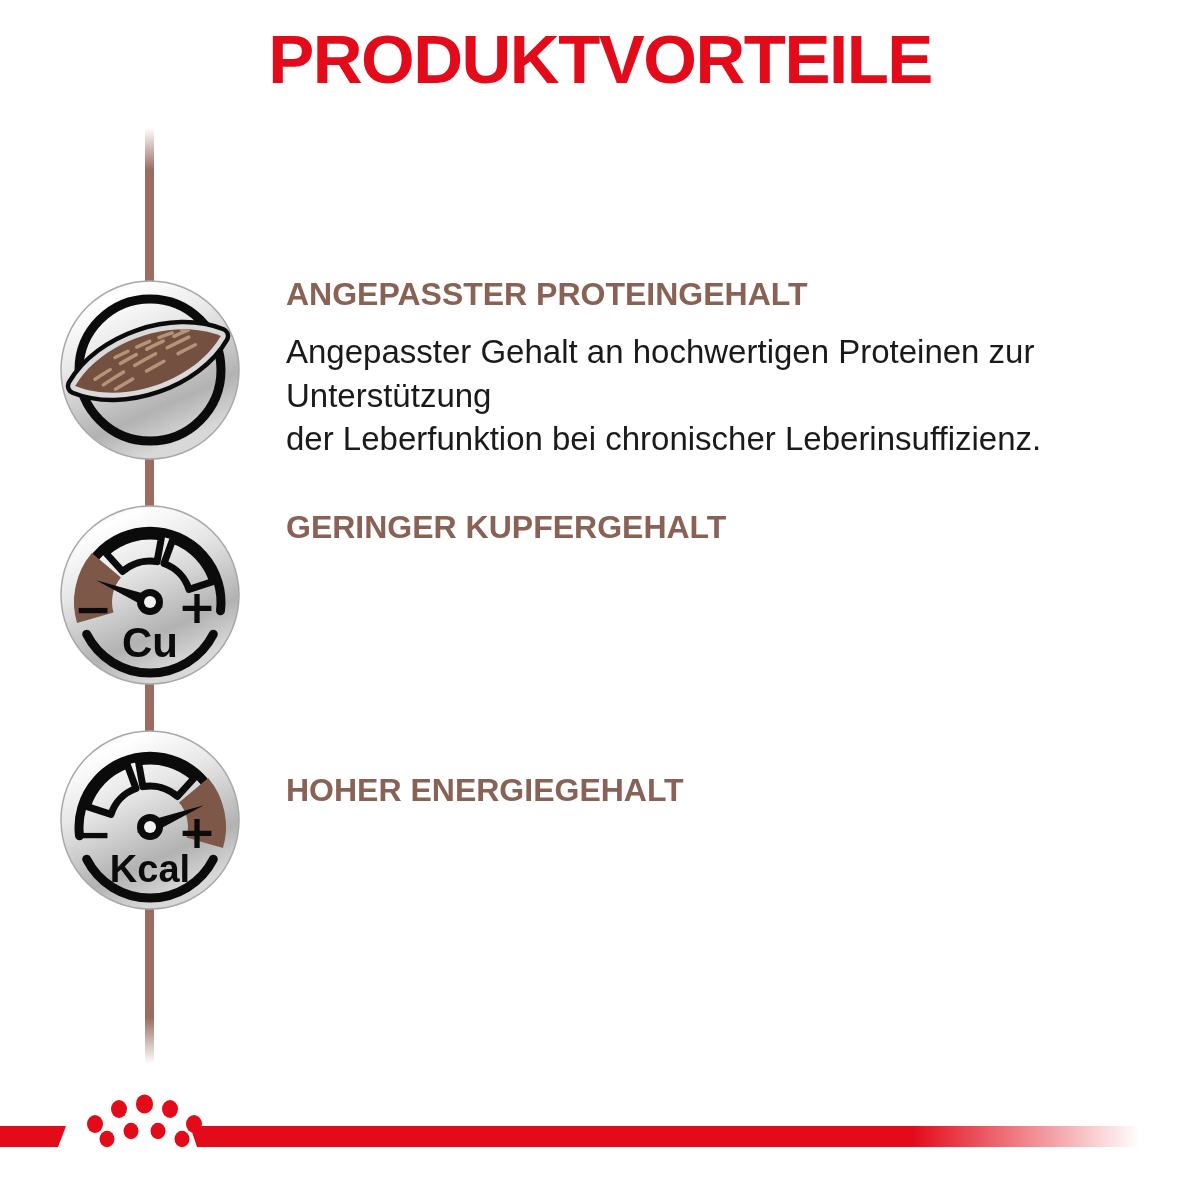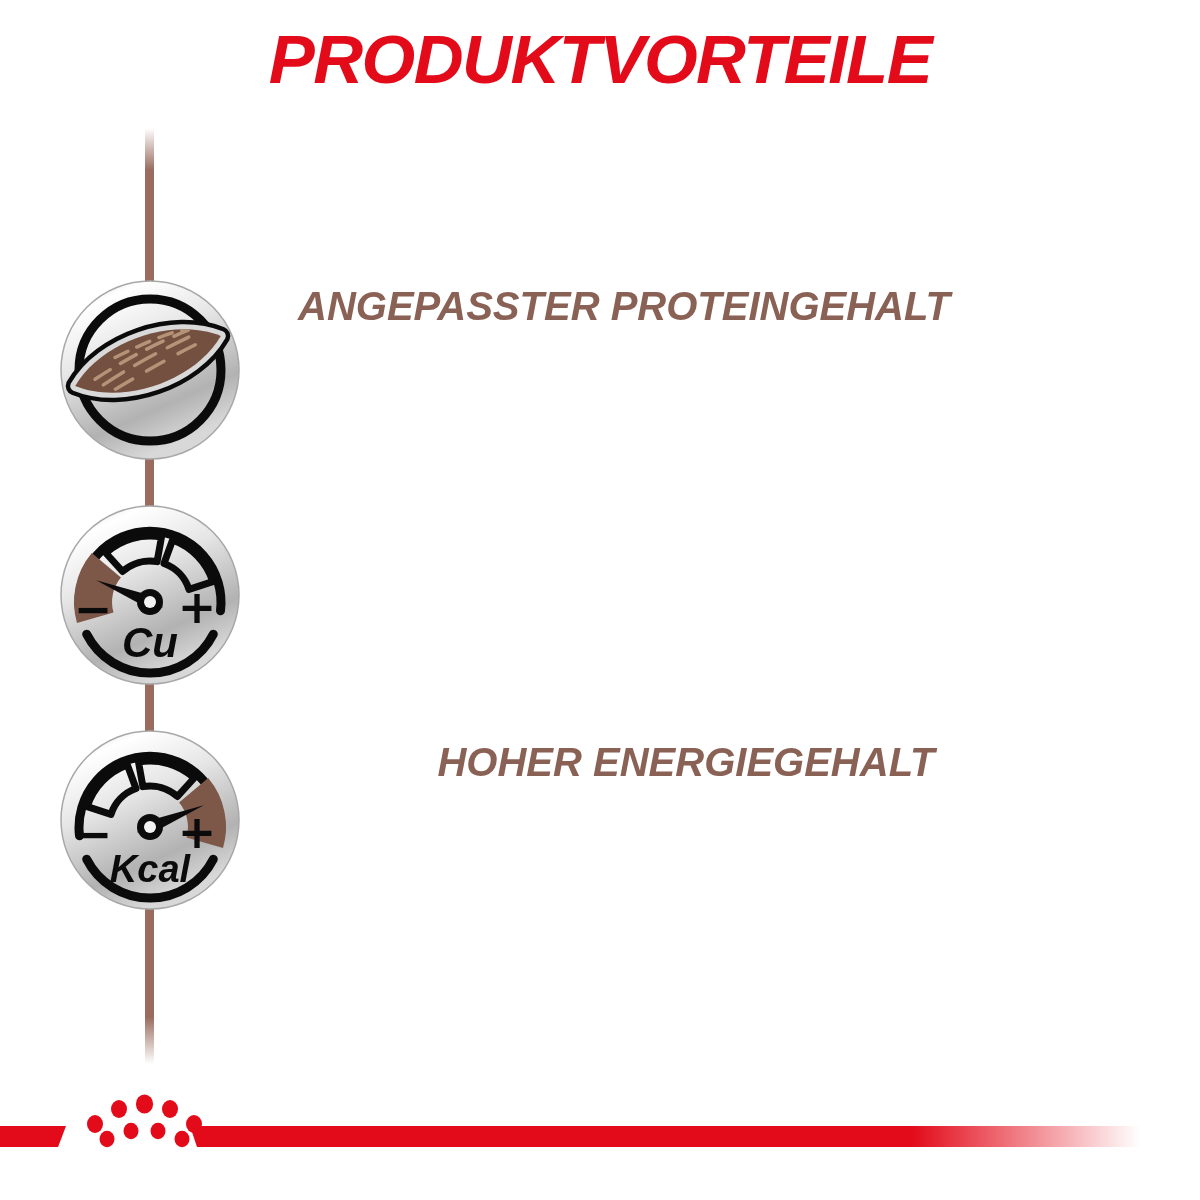--- a/index.html
+++ b/index.html
@@ -1,33 +1,33 @@
 <!DOCTYPE html>
 <html><head>
 <meta charset="utf-8">
 <style>
   html,body{margin:0;padding:0;background:#fff;}
   .page{position:relative;width:1200px;height:1148px;background:#ffffff;overflow:hidden;
-        font-family:"Liberation Sans",sans-serif;font-style:italic;}
+        font-family:"Liberation Sans",sans-serif;}
 
   .title{position:absolute;left:0;top:24px;width:100%;margin:0;text-align:center;
          font-size:69px;line-height:72px;font-weight:bold;letter-spacing:-1.5px;color:#E30B1A;}
 
   .vline{position:absolute;left:145px;top:128px;width:9px;height:936px;z-index:1;
          background:linear-gradient(to bottom,
            rgba(154,108,96,0) 0%, rgba(154,108,96,1) 4.5%,
            rgba(154,108,96,1) 95%, rgba(154,108,96,0) 100%);}
 
   .icon{position:absolute;left:60px;width:180px;height:180px;z-index:2;}
   .icon-1{top:280px;} .icon-2{top:505px;} .icon-3{top:730px;}
   .icon svg{display:block;width:100%;height:100%;}
 
   .benefit{position:absolute;left:286px;width:800px;z-index:2;}
-  .b1{top:268px;} .b2{top:501px;} .b3{top:724px;text-align:center;}
-  .benefit h2{margin:12px;font-size:40px;line-height:52px;font-weight:bold;color:#8A6155;}
+  .b1{top:268px;} .b2{top:501px;} .b3{top:764px;}
+  .benefit h2{margin:0;font-size:32px;line-height:52px;font-weight:bold;color:#8A6155;}
   .benefit p{margin:10px 0 0 0;font-size:33px;line-height:43.5px;color:#1A1A1A;white-space:pre-line;}
 
   .band{position:absolute;top:1126px;height:21px;z-index:1;}
   .band-left{left:0;width:66px;background:#E30B1A;
              clip-path:polygon(0 0,100% 0,88% 100%,0 100%);}
   .band-right{left:190px;width:950px;
               background:linear-gradient(to right,#E30B1A 0%,#E30B1A 76%,rgba(227,11,26,0) 100%);
               clip-path:polygon(0 0,100% 0,100% 100%,7px 100%);}
   .crown{position:absolute;left:72px;top:1094px;width:145px;height:92px;z-index:2;}
 
@@ -121,23 +121,27 @@
       <circle cx="90" cy="97" r="13" fill="#0b0b0b"></circle>
       <circle cx="90" cy="97" r="6" fill="#f2f2f2"></circle>
       <text class="gauge-sign" x="33" y="120" font-size="46" text-anchor="middle" fill="#0b0b0b">−</text>
       <text class="gauge-sign" x="137" y="118" font-size="46" text-anchor="middle" fill="#0b0b0b">+</text>
       <text x="90" y="152" font-size="38" font-weight="bold" text-anchor="middle" fill="#0b0b0b">Kcal</text>
     </svg>
   </div>
 
   <section class="benefit b1">
     <h2>ANGEPASSTER PROTEINGEHALT</h2>
+    <p>Angepasster Gehalt an hochwertigen Proteinen zur
+Unterstützung
+der Leberfunktion bei chronischer Leberinsuffizienz.</p>
   </section>
 
   <section class="benefit b2">
+    <h2>GERINGER KUPFERGEHALT</h2>
   </section>
 
   <section class="benefit b3">
     <h2>HOHER ENERGIEGEHALT</h2>
   </section>
 
   <div class="band band-left"></div>
   <div class="band band-right"></div>
 
   <svg class="crown" viewBox="0 0 145 92">

